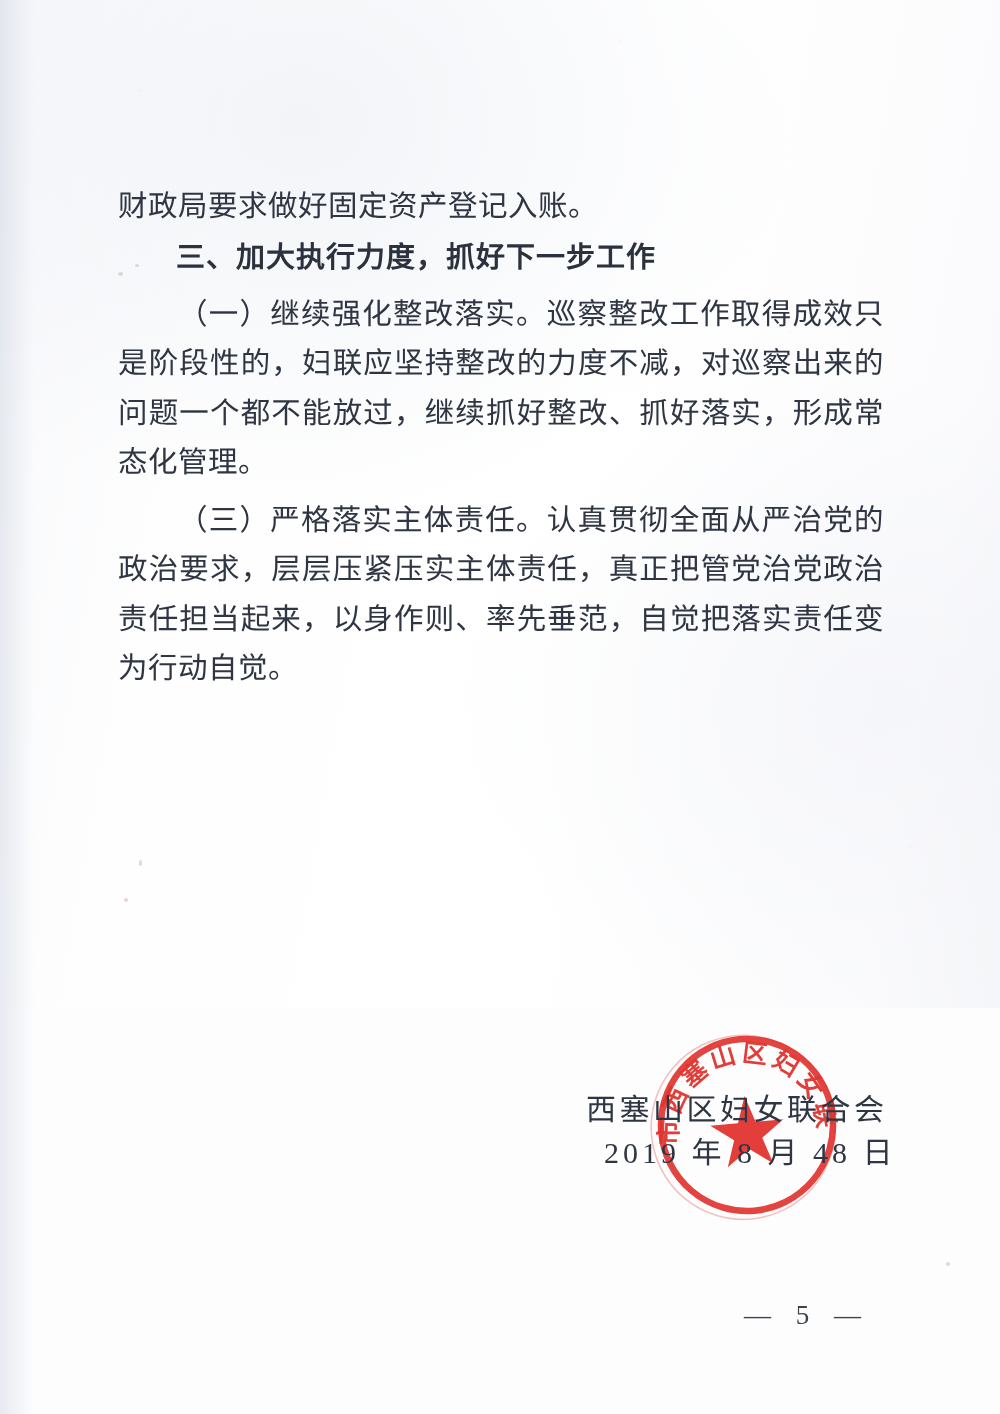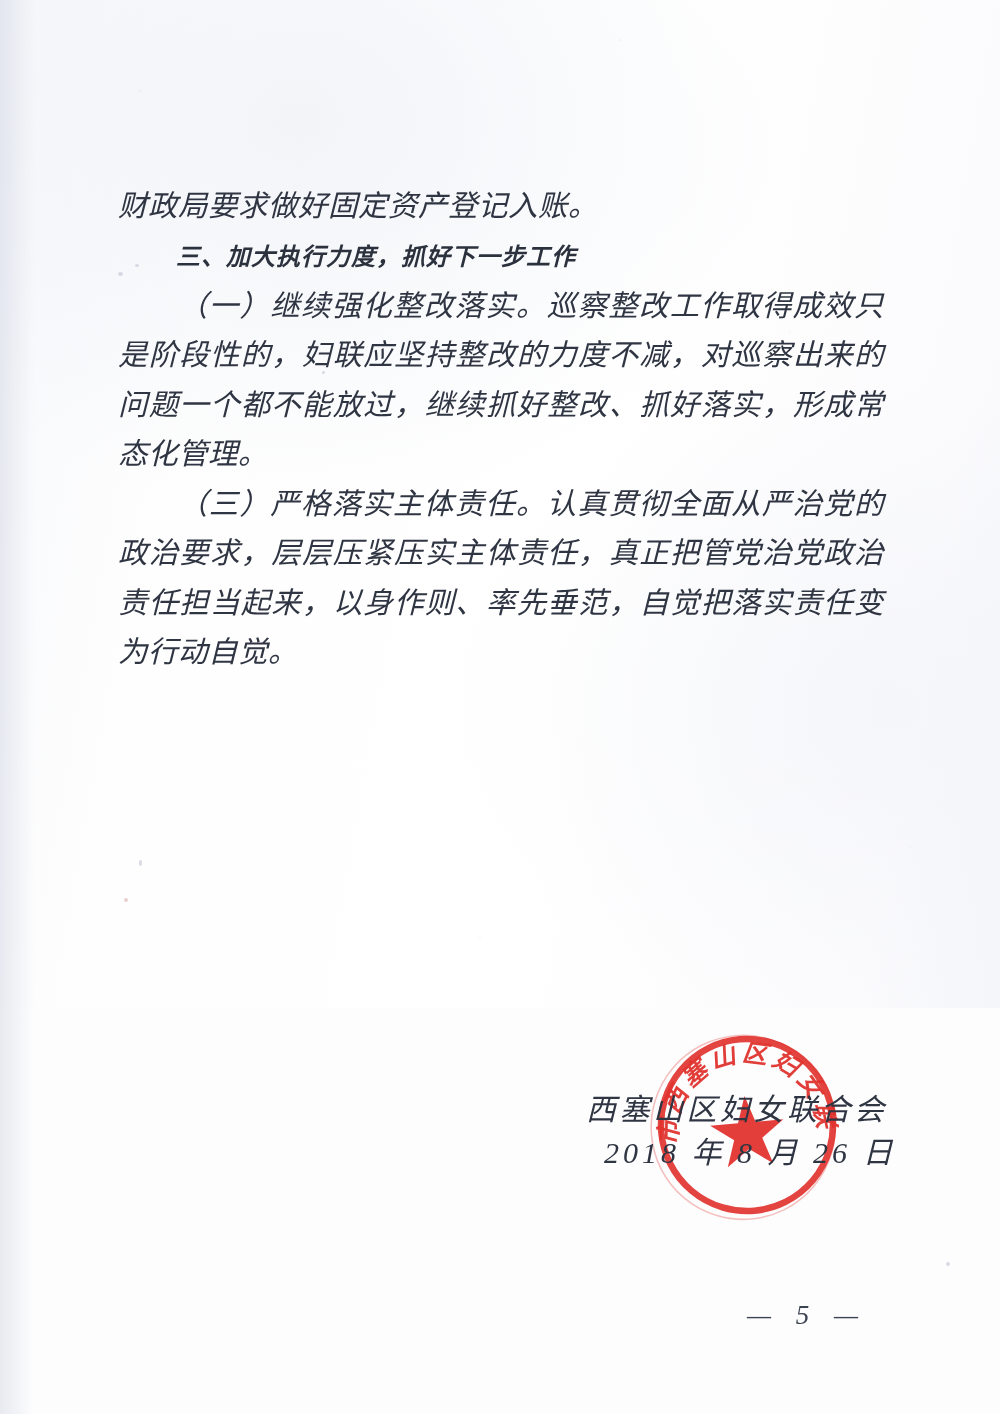--- a/index.html
+++ b/index.html
@@ -17,21 +17,20 @@
 
   
   .page {
     position: relative;
     width: 1000px;
     height: 1008px;
     background:
       radial-gradient(ellipse 70% 55% at 30% 12%, rgba(232,236,243,0.55) 0%, rgba(253,253,254,0) 70%),
       radial-gradient(ellipse 60% 45% at 88% 70%, rgba(238,240,245,0.45) 0%, rgba(253,253,254,0) 72%),
       linear-gradient(100deg, #f7f8fb 0%, #fefefe 22%, #ffffff 58%, #fbfbfd 88%, #f5f6f9 100%);
-    font-style: italic;
   }
   
   .grain {
     position: absolute;
     inset: 0;
     pointer-events: none;
     opacity: .5;
     background-image:
       radial-gradient(circle at 14% 9%,  rgba(180,188,205,.18) 0 1px, transparent 2px),
       radial-gradient(circle at 62% 4%,  rgba(180,188,205,.14) 0 1px, transparent 2px),
@@ -71,31 +70,31 @@
   }
   p.para {
     text-indent: 60px;
   }
   p.para:last-child {
     text-align-last: left;
   }
   .para + .para,
   .line + .para,
   .heading + .para {
-    margin-top: 0;
+    margin-top: 8px;
   }
 
   
   .heading {
     margin: 0;
     padding-left: 58px;
     color: #2b313d;
     font-family: "Liberation Sans", "DejaVu Sans", sans-serif;
     font-weight: 700;
-    font-size: 24px;
+    font-size: 29px;
     line-height: 50px;
     letter-spacing: 1px;
   }
 
   
   .para.tail { text-align-last: left; }
 
   
   .signature {
     position: absolute;
@@ -189,20 +188,20 @@
       <text font-family="'Liberation Sans','DejaVu Sans',sans-serif" font-size="25" font-weight="700" fill="#e1241f" letter-spacing="4.2" opacity="0.95">
         <textPath href="#sealArc" startOffset="50%" text-anchor="middle">黄石市西塞山区妇女联合会</textPath>
       </text>
 
       <polygon fill="#e1241f" opacity="0.95" points="97,68 105.8,94.5 133.7,94.5 111.1,111.0 119.8,137.5 97,121.1 74.2,137.5 82.9,111.0 60.3,94.5 88.2,94.5"></polygon>
     </svg>
   </div>
 
   <div class="signature">
     <div>西塞山区妇女联合会</div>
-    <div class="sig-date">2018 年 8 月 26 日</div>
+    <div class="sig-date">2019 年 8 月 48 日</div>
   </div>
 
   <div class="page-number">
     <span class="pn-inner">— 5 —</span>
   </div>
 
 </div>
 
 </body></html>

